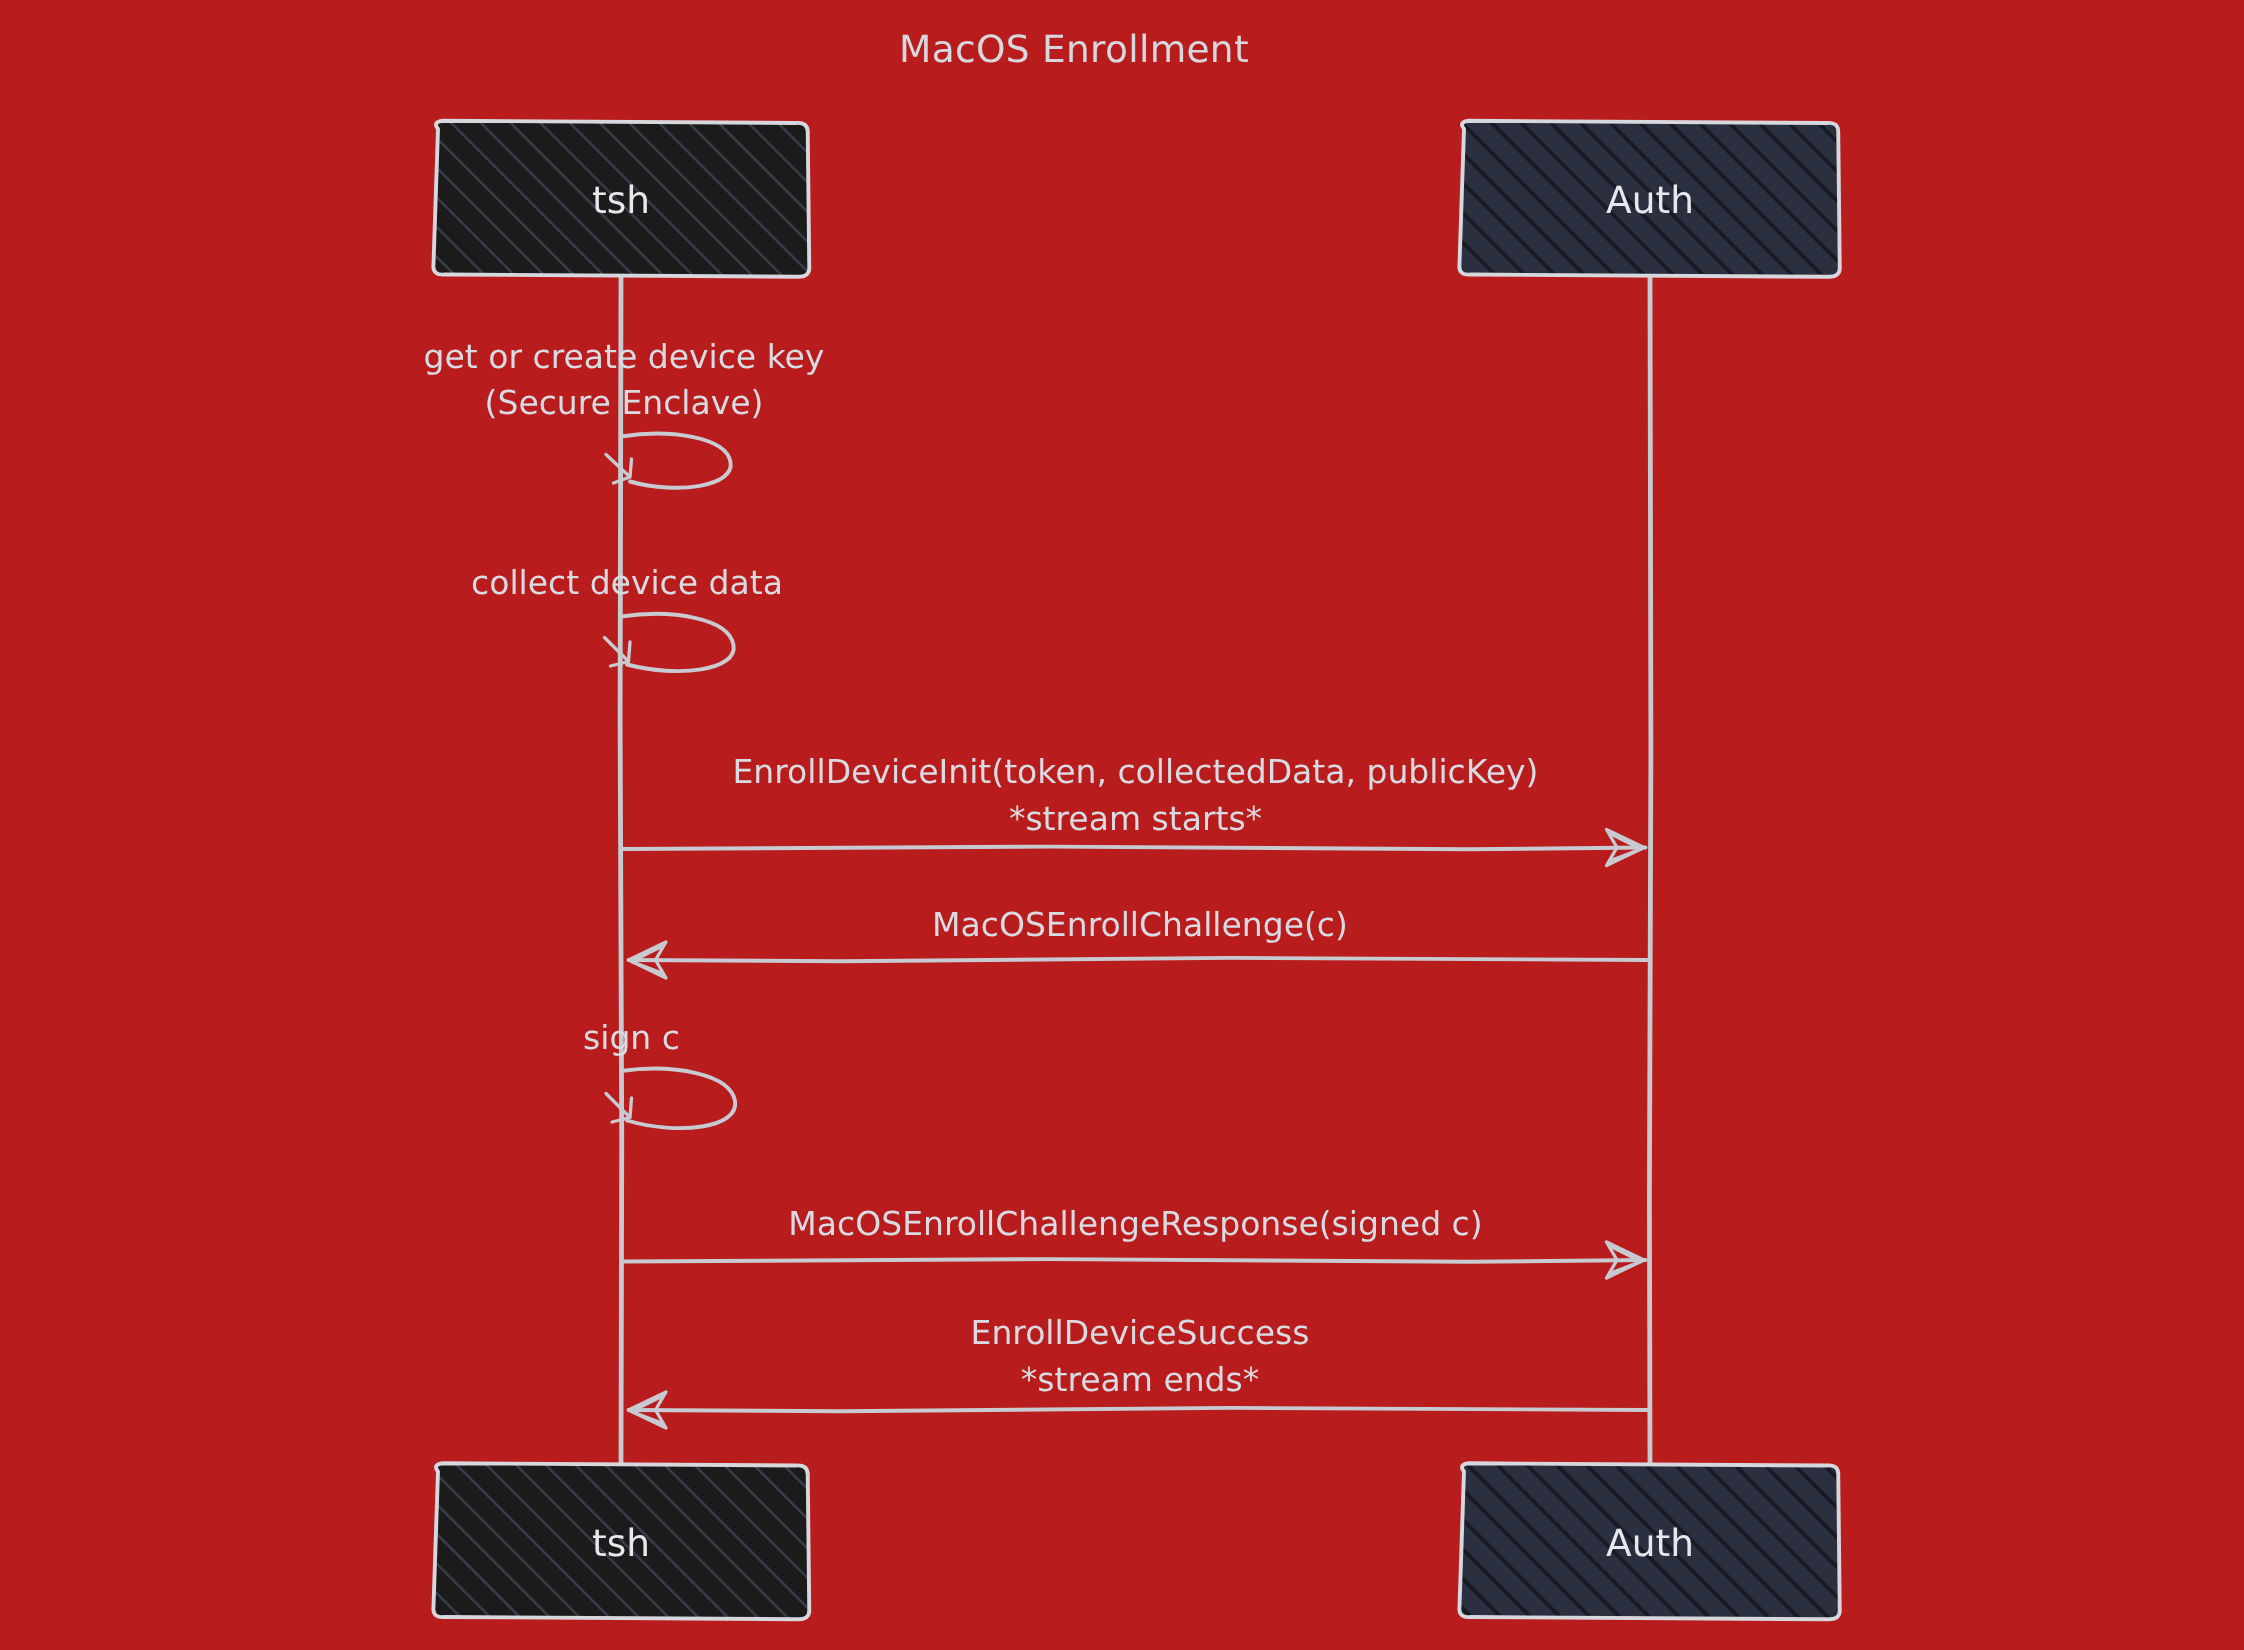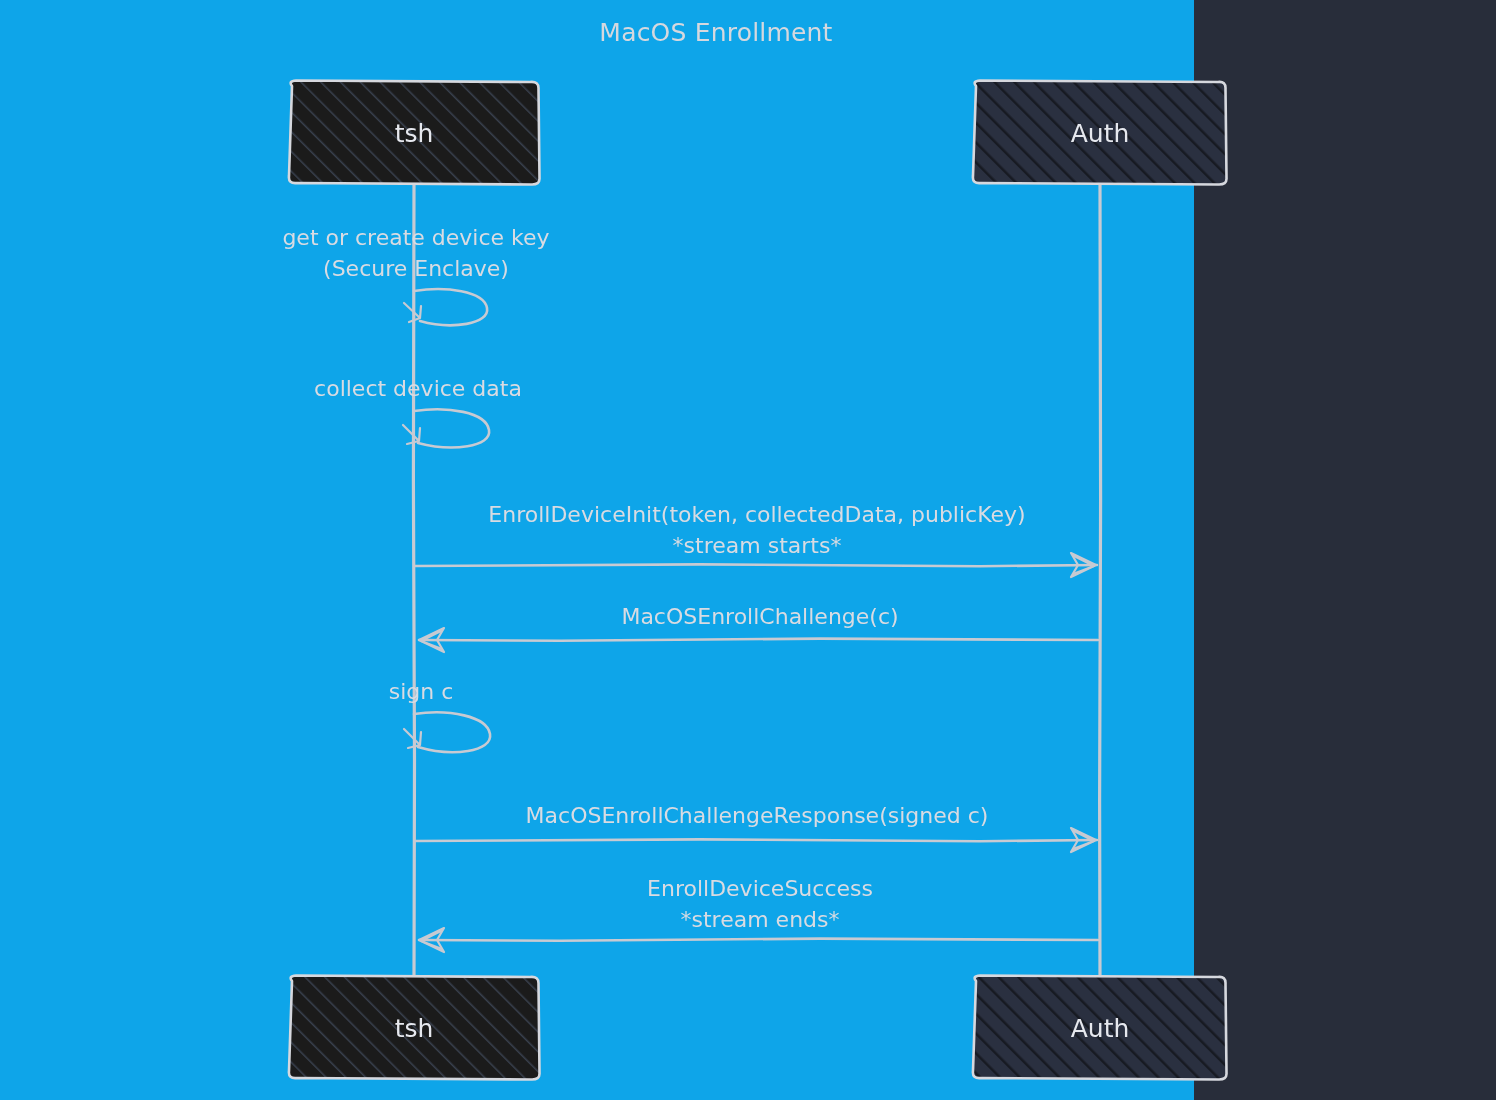--- a/index.html
+++ b/index.html
@@ -8,23 +8,23 @@
     background: #282d3a;
   }
   body {
     width: 1496px;
     height: 1100px;
     overflow: hidden;
     font-family: "DejaVu Sans", sans-serif;
   }
   #diagram-root {
     position: relative;
-    width: 1194px;
+    width: 1496px;
     height: 1100px;
-    background: #0ea5e9;
+    background: #b91c1c;
   }
   svg.sequence-canvas {
     position: absolute;
     top: 0;
     left: 0;
     width: 1496px;
     height: 1100px;
     display: block;
   }
   .diagram-title {

